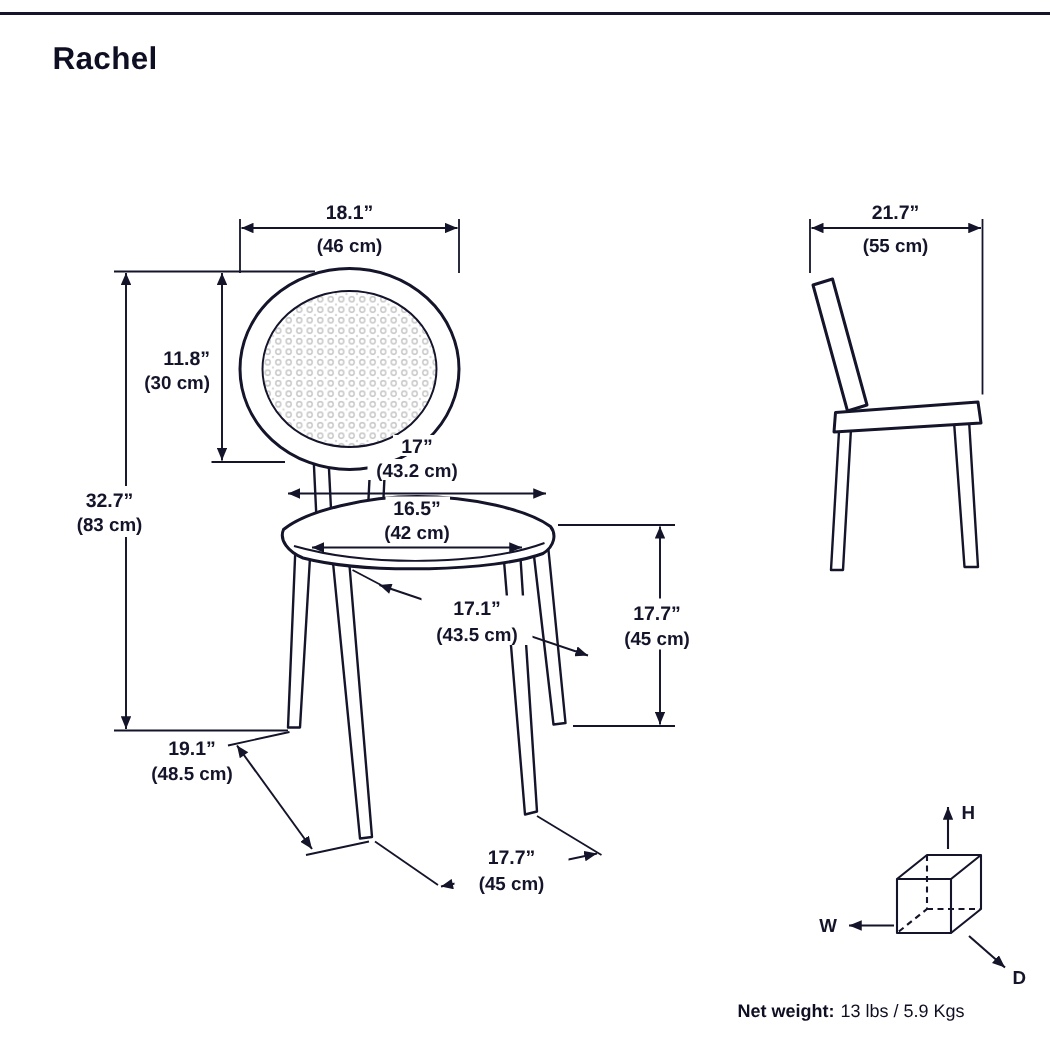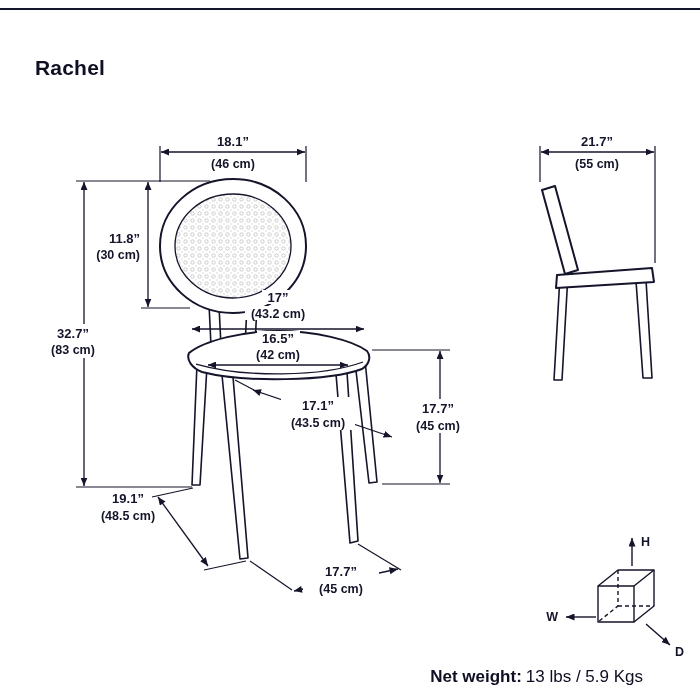--- a/index.html
+++ b/index.html
@@ -1,23 +1,23 @@
 <!DOCTYPE html>
 <html><head>
 <meta charset="utf-8">
 <style>
   html,body{margin:0;padding:0;}
   body{
     width:700px;height:700px;position:relative;background:#ffffff;
     font-family:"Liberation Sans",sans-serif;color:#14142a;overflow:hidden;
   }
   .top-rule{position:absolute;top:8px;left:0;width:700px;height:2px;background:#14142a;}
-  .title{position:absolute;top:27px;left:35px;font-size:21px;font-weight:700;line-height:1.22;letter-spacing:.2px;color:#0f0f23;margin-top:28px;}
+  .title{position:absolute;top:27px;left:35px;font-size:21px;font-weight:700;line-height:1.22;letter-spacing:.2px;color:#0f0f23;}
   .title span{display:block;}
-  .footer{position:absolute;top:667px;right:57px;font-size:17px;color:#0f0f23;white-space:nowrap;margin-left:40px;}
+  .footer{position:absolute;top:667px;right:57px;font-size:12px;color:#0f0f23;white-space:nowrap;margin-left:40px;}
   .footer .label{font-weight:700;margin-right:4px;}
   svg{position:absolute;top:0;left:0;}
   .outline{fill:#ffffff;stroke:#14142a;stroke-width:2;stroke-linejoin:round;}
   .outline-thin{fill:#ffffff;stroke:#14142a;stroke-width:1.6;stroke-linejoin:round;}
   .ext{stroke:#14142a;stroke-width:1.2;fill:none;}
   .dim{stroke:#14142a;stroke-width:1.3;fill:none;marker-start:url(#aS);marker-end:url(#aE);}
   .dimtext{font-family:"Liberation Sans",sans-serif;font-size:13px;font-weight:700;fill:#14142a;text-anchor:middle;}
   .small{font-size:12.5px;}
   .end{text-anchor:end;}
   .start{text-anchor:start;}

